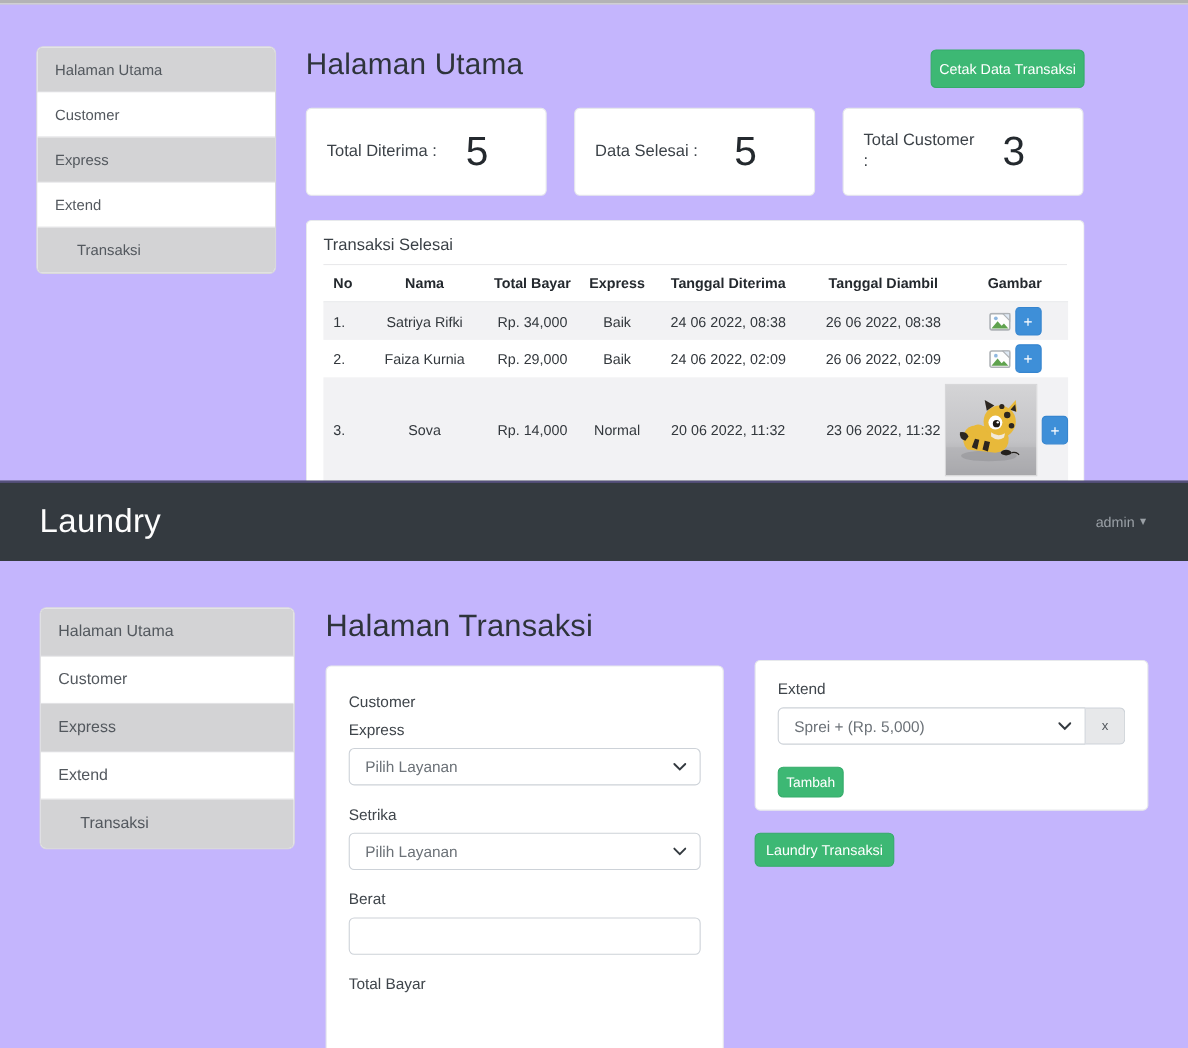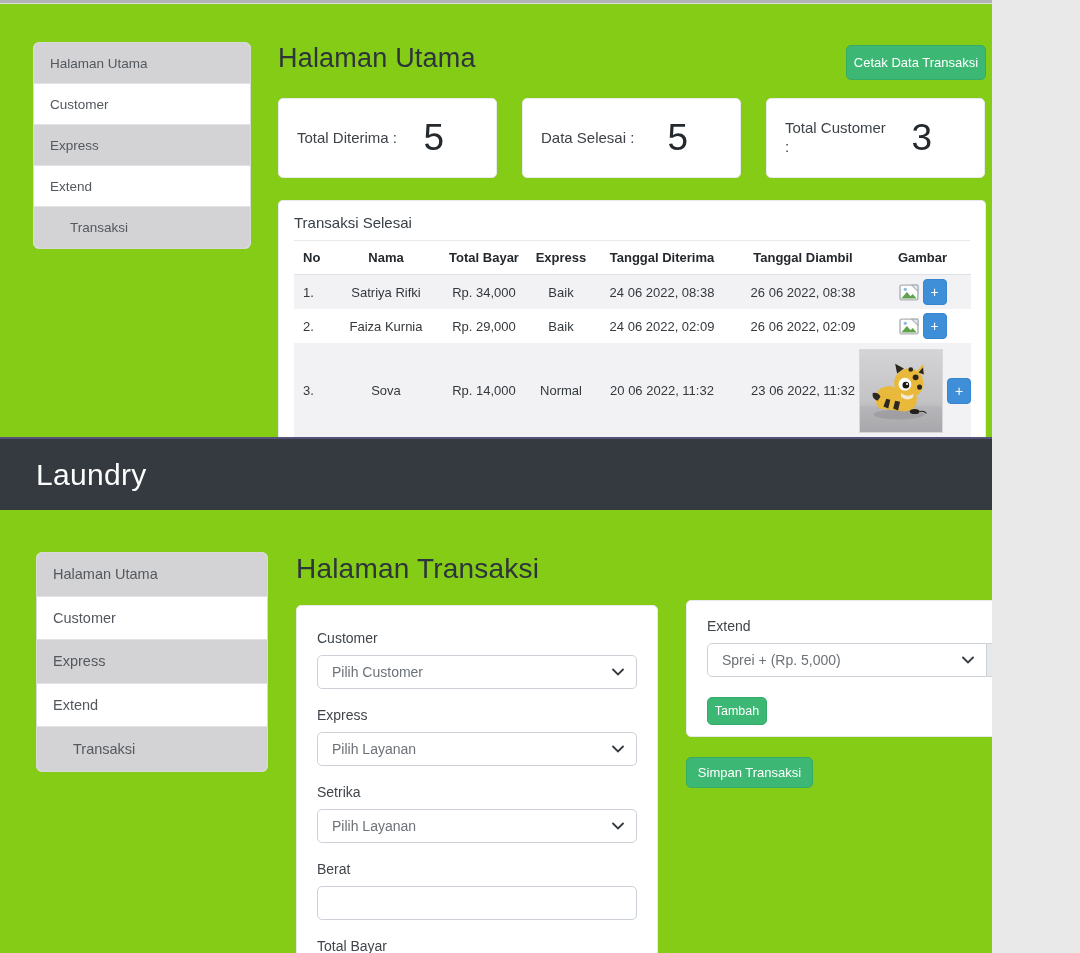--- a/index.html
+++ b/index.html
@@ -1,17 +1,17 @@
 <!DOCTYPE html>
 <html><head>
 <meta charset="utf-8">
 <style>
   * { margin:0; padding:0; box-sizing:border-box; }
   body { background:#e9e9e9; font-family:"Liberation Sans", sans-serif; }
-  .canvas{ position:relative; width:992px; height:953px; background:#84cc16; overflow:hidden; }
+  .canvas{ position:relative; width:1080px; height:953px; background:#c4b5fd; overflow:hidden; }
 
   
   .top-strip{ position:absolute; left:0; top:0; width:1080px; height:4px; background:#b3b3b5; border-bottom:1px solid #dcdcde; }
 
   
   .card{ background:#fff; border:1px solid #e7e9ec; border-radius:5px; }
 
   
   .sidebar{ position:absolute; border:1px solid #d9d9db; border-radius:6px; overflow:hidden; background:#fff; }
   .sidebar .item{ display:flex; align-items:center; padding-left:16px; color:#53585e; background:#fff; border-bottom:1px solid #e2e2e4; cursor:pointer; }
@@ -246,26 +246,20 @@
         </div>
       <div class="item shade">
           <span>Transaksi</span>
         </div>
     </div>
 
     <h1 class="page-title">Halaman Transaksi</h1>
 
     <div class="card form-card">
       <div class="f-label">Customer</div>
-      <div class="control">
-        <span>Pilih Customer</span>
-        <svg class="chev" width="12" height="8" viewBox="0 0 12 8">
-            <path d="M1 1.5 L6 6.5 L11 1.5" fill="none" stroke="#343a40" stroke-width="1.8" stroke-linecap="round"></path>
-          </svg>
-      </div>
 
       <div class="f-label">Express</div>
       <div class="control">
         <span>Pilih Layanan</span>
         <svg class="chev" width="12" height="8" viewBox="0 0 12 8">
             <path d="M1 1.5 L6 6.5 L11 1.5" fill="none" stroke="#343a40" stroke-width="1.8" stroke-linecap="round"></path>
           </svg>
       </div>
 
       <div class="f-label">Setrika</div>
@@ -289,16 +283,16 @@
           <span>Sprei + (Rp. 5,000)</span>
           <svg class="chev" width="12" height="8" viewBox="0 0 12 8">
               <path d="M1 1.5 L6 6.5 L11 1.5" fill="none" stroke="#343a40" stroke-width="1.8" stroke-linecap="round"></path>
             </svg>
         </div>
         <button class="x-btn">x</button>
       </div>
       <button class="btn btn-tambah">Tambah</button>
     </div>
 
-    <button class="btn btn-save">Simpan Transaksi</button>
+    <button class="btn btn-save">Laundry Transaksi</button>
   </div>
 
 </div>
 
 </body></html>

